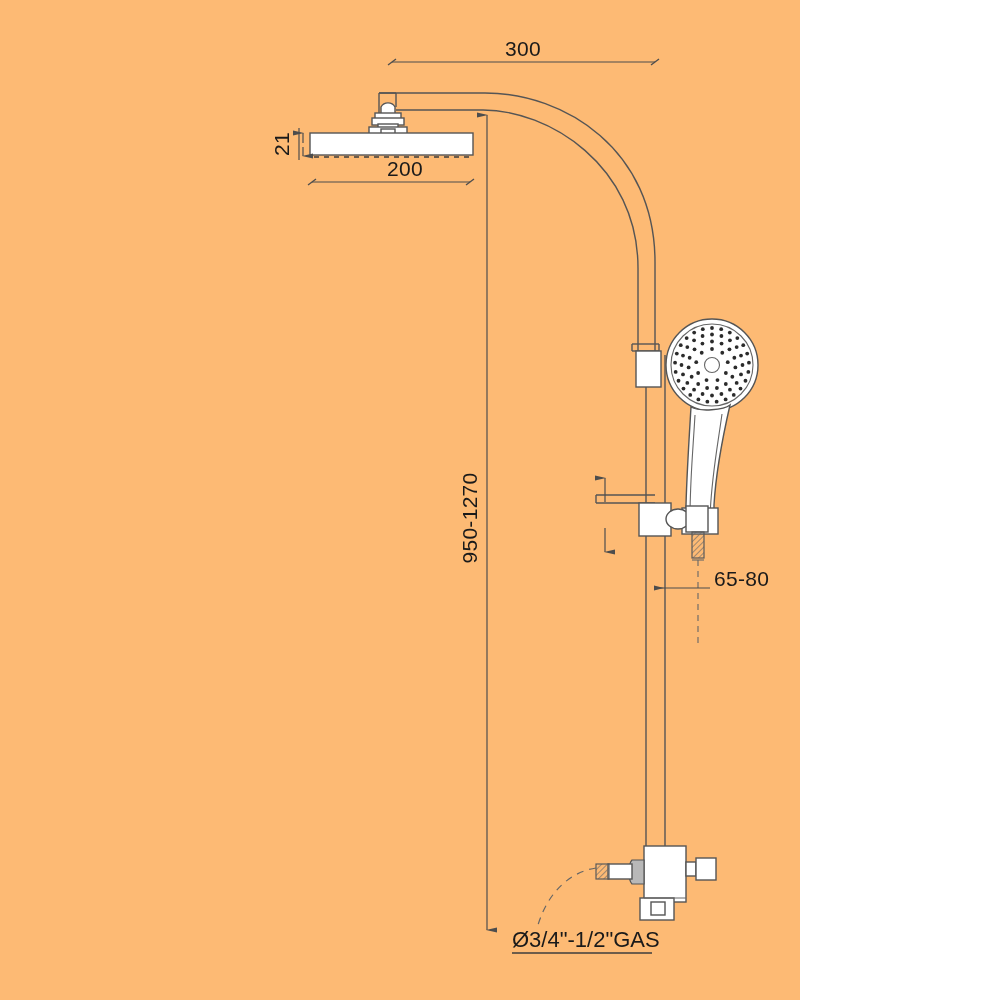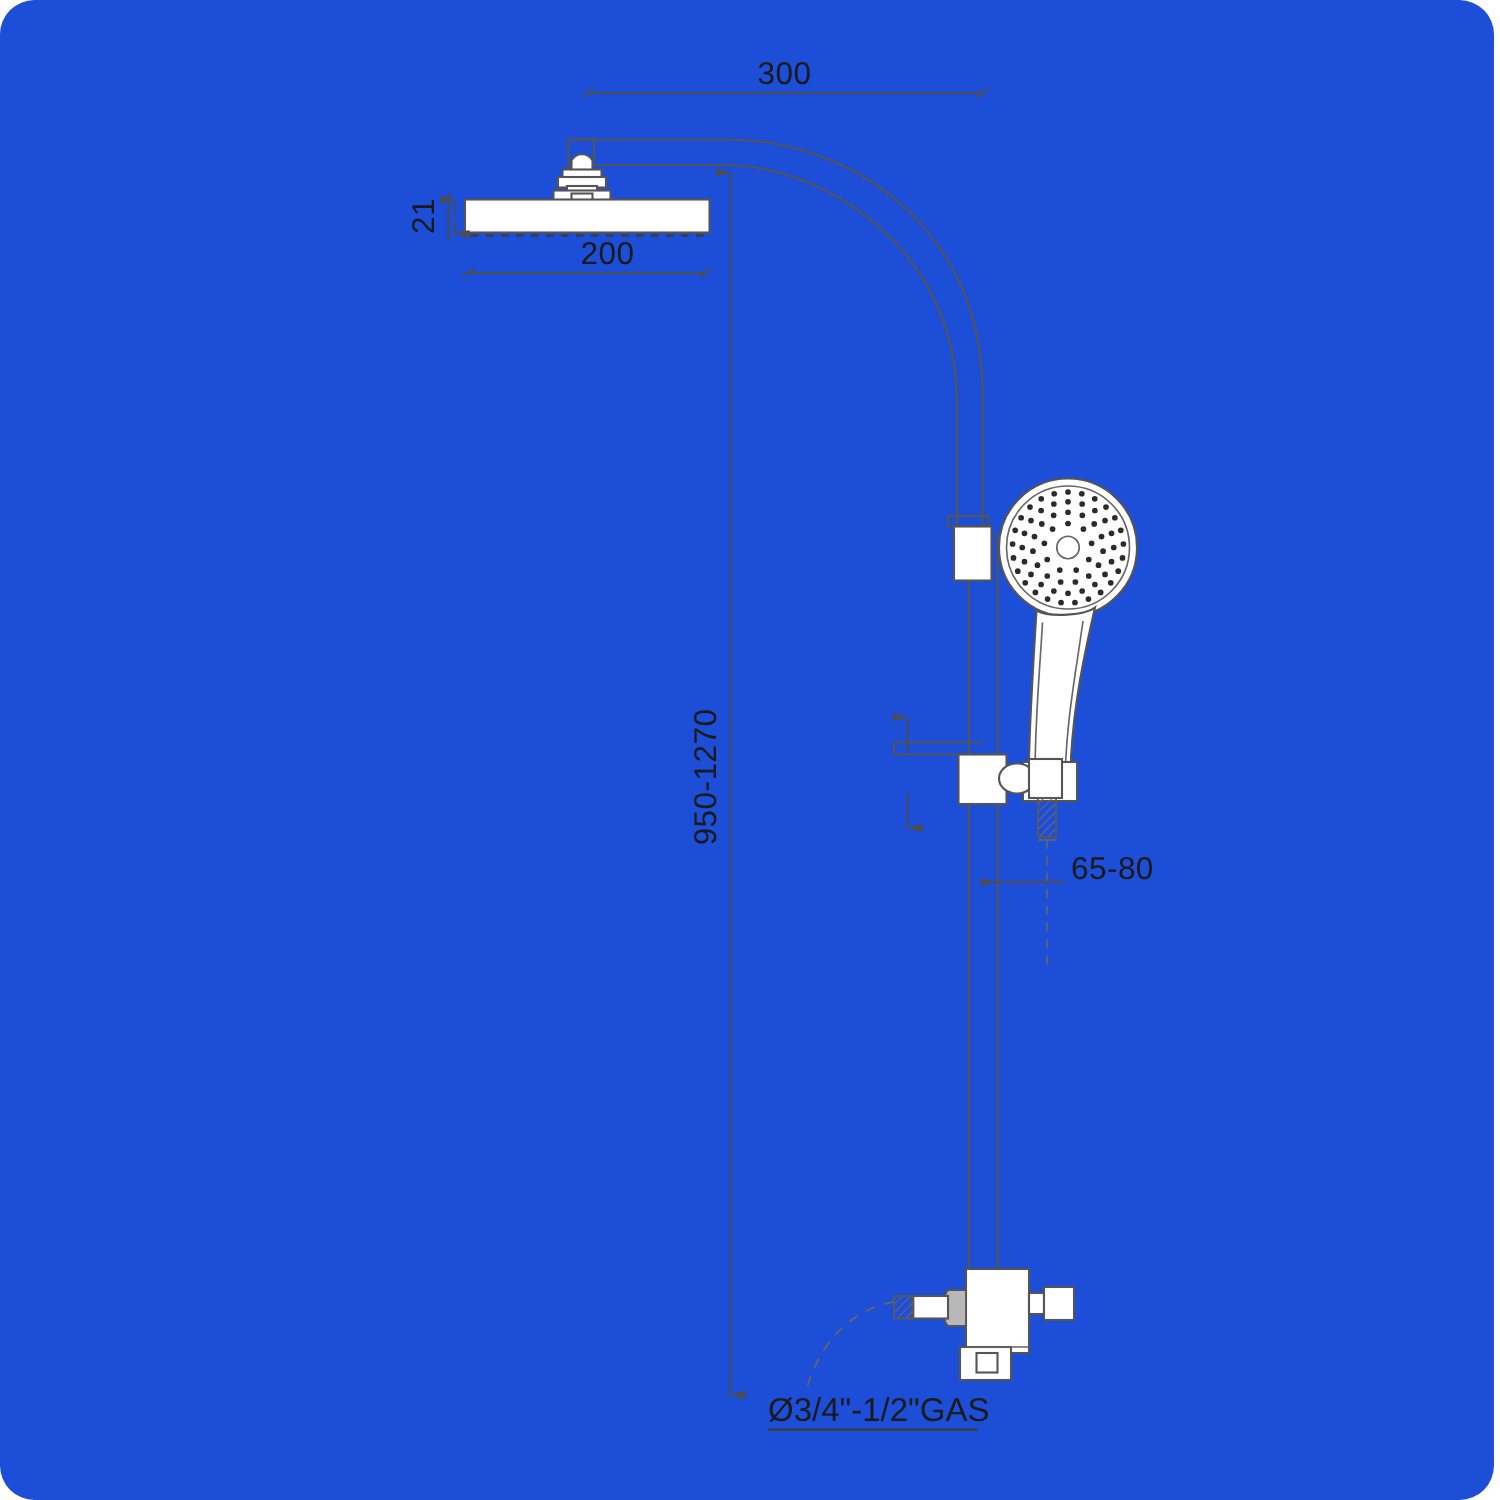--- a/index.html
+++ b/index.html
@@ -8,24 +8,23 @@
     background: #ffffff;
   }
   body {
     width: 1000px;
     height: 1000px;
     font-family: "Liberation Sans", sans-serif;
     overflow: hidden;
   }
   #drawing-root {
     position: relative;
-    width: 996px;
+    width: 800px;
     height: 1000px;
-    background: #1d4ed8;
-    border-radius: 23px;
+    background: #fdba74;
   }
   svg#tech-drawing {
     display: block;
     width: 1000px;
     height: 1000px;
   }
   .dim-text {
     font-family: "Liberation Sans", sans-serif;
     font-size: 21px;
     fill: #1a1a1a;

